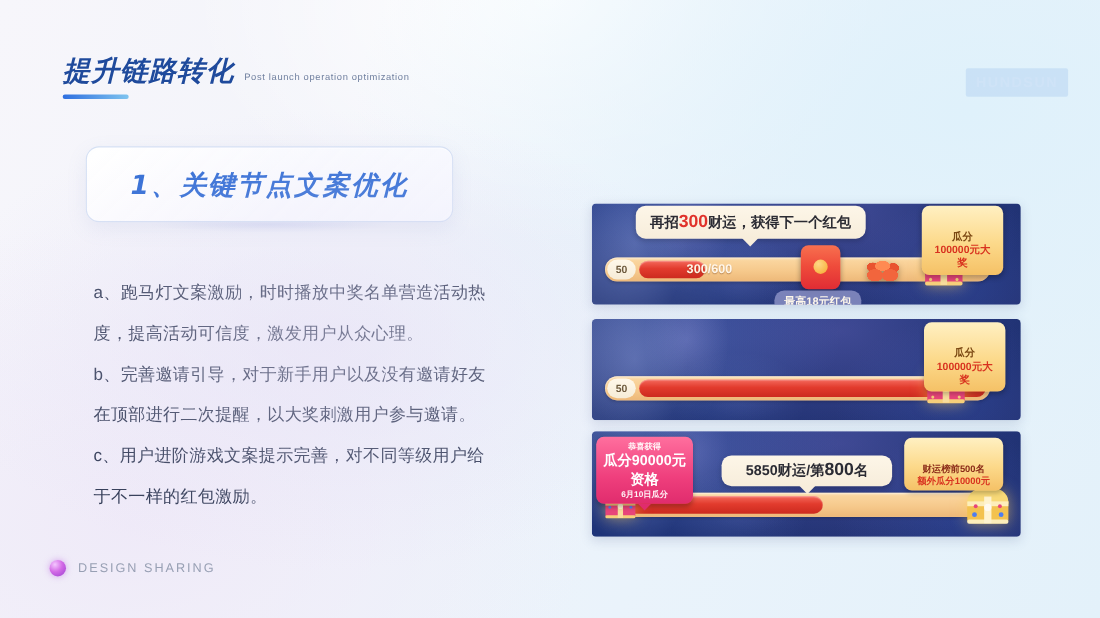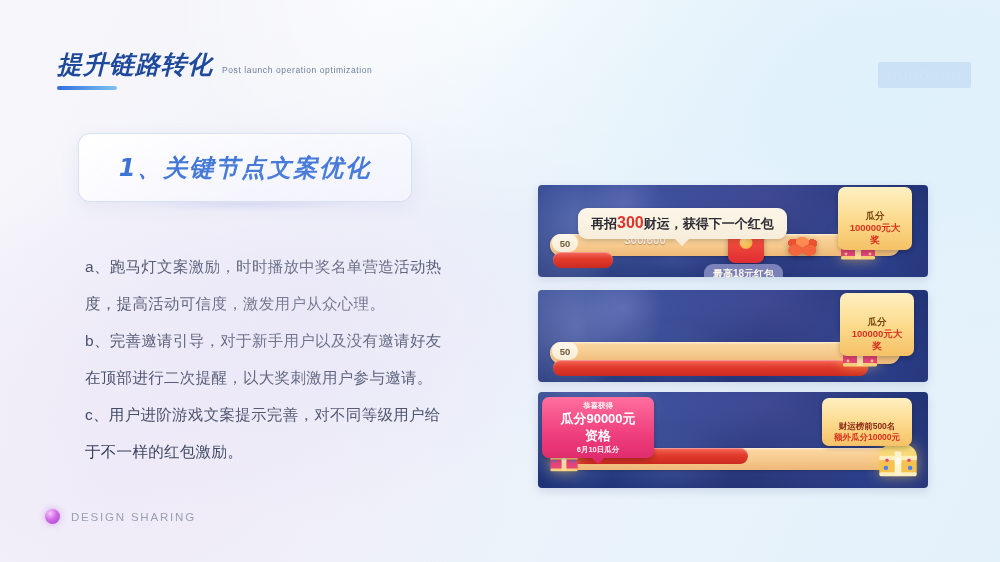--- a/index.html
+++ b/index.html
@@ -115,23 +115,22 @@
   .bubble::after{
     content:"";position:absolute;bottom:-7px;left:50%;transform:translateX(-50%);
     border-left:8px solid transparent;border-right:8px solid transparent;
     border-top:8px solid #f7eddb;
   }
   
   .track{
     position:absolute;height:22px;border-radius:11px;
     background:linear-gradient(180deg,#fbd9a4 0%,#f6c98c 55%,#edb878 100%);
     box-shadow:inset 0 1px 2px rgba(255,255,255,.65),0 1px 3px rgba(0,0,0,.22);
-    display:flex;align-items:flex-start;
+    display:flex;align-items:center;
     z-index:3;
-    flex-direction:column;
   }
   .track .knob{
     width:26px;height:18px;margin-left:2px;border-radius:9px;
     background:linear-gradient(180deg,#fff8ea,#f6ecd7);
     display:flex;align-items:center;justify-content:center;
     font-size:9.5px;color:#6d5a3d;font-weight:600;flex:none;
   }
   .track .fill{
     height:16px;border-radius:8px;margin-left:3px;flex:none;
     background:linear-gradient(180deg,#f4695c 0%,#e23b2d 45%,#cc2a1f 100%);
@@ -159,21 +158,21 @@
     box-shadow:0 2px 5px rgba(0,0,0,.25);
   }
   .gold-badge .l1{font-size:9.5px;color:#7a4712;font-weight:600;display:block;margin-top:19px;}
   .gold-badge .l2{font-size:9.5px;color:#d8321f;font-weight:700;display:block;}
   .gold-badge.red .l1{font-size:8.5px;color:#8a2a18;font-weight:700;}
   .gold-badge.red .l2{font-size:8.5px;color:#d8321f;font-weight:700;}
   
   .pink-badge{
     position:absolute;z-index:7;
     background:linear-gradient(180deg,#ff6f9e 0%,#ef3f7d 60%,#e02c6d 100%);
-    border-radius:7px;padding:4px 12px;text-align:center;line-height:1.3;
+    border-radius:7px;padding:4px 0;text-align:center;line-height:1.3;
     box-shadow:0 2px 5px rgba(0,0,0,.28);
   }
   .pink-badge span{display:block;font-size:7.5px;color:#fff4f7;font-weight:700;}
   .pink-badge .big{font-size:13px;color:#fff;}
   .pink-badge::after{
     content:"";position:absolute;bottom:-6px;left:50%;transform:translateX(-50%);
     border-left:6px solid transparent;border-right:6px solid transparent;
     border-top:6px solid #e02c6d;
   }
   
@@ -236,21 +235,21 @@
     <p>于不一样的红包激励。</p>
   </div>
 
   <div class="footer">
     <div class="footer-dot"></div>
     <div class="footer-text">DESIGN SHARING</div>
   </div>
 
   <div class="panel" id="panel1">
 
-    <div class="bubble" style="left:40px;top:23px;">
+    <div class="bubble" style="left:40px;top:2px;">
       <span>再招</span><span class="hl">300</span><span>财运，获得下一个红包</span>
     </div>
 
     <div class="track" style="left:12px;top:49px;width:350px;">
       <div class="knob">50</div>
       <div class="fill" style="width:60px;"></div>
       <div class="bar-label" style="left:40px;right:200px;">300/600</div>
     </div>
 
     <div class="redpacket" style="left:190px;top:38px;"></div>
@@ -311,20 +310,23 @@
   </div>
 
   <div class="panel" id="panel3">
 
     <div class="pink-badge" style="left:4px;top:5px;width:88px;">
       <span>恭喜获得</span>
       <span class="big">瓜分90000元资格</span>
       <span>6月10日瓜分</span>
     </div>
 
+    <div class="bubble" style="left:118px;top:22px;padding:5px 22px;">
+      <span>5850财运/第</span><span class="hl-dark" style="font-size:16px">800</span><span>名</span>
+    </div>
 
     <div class="gold-badge red" style="right:16px;top:6px;width:76px;">
       <span class="l1">财运榜前500名</span>
       <span class="l2">额外瓜分10000元</span>
     </div>
 
     <div class="track" style="left:16px;top:56px;width:358px;">
       <div class="fill" style="width:186px;margin-left:8px;"></div>
     </div>
 

